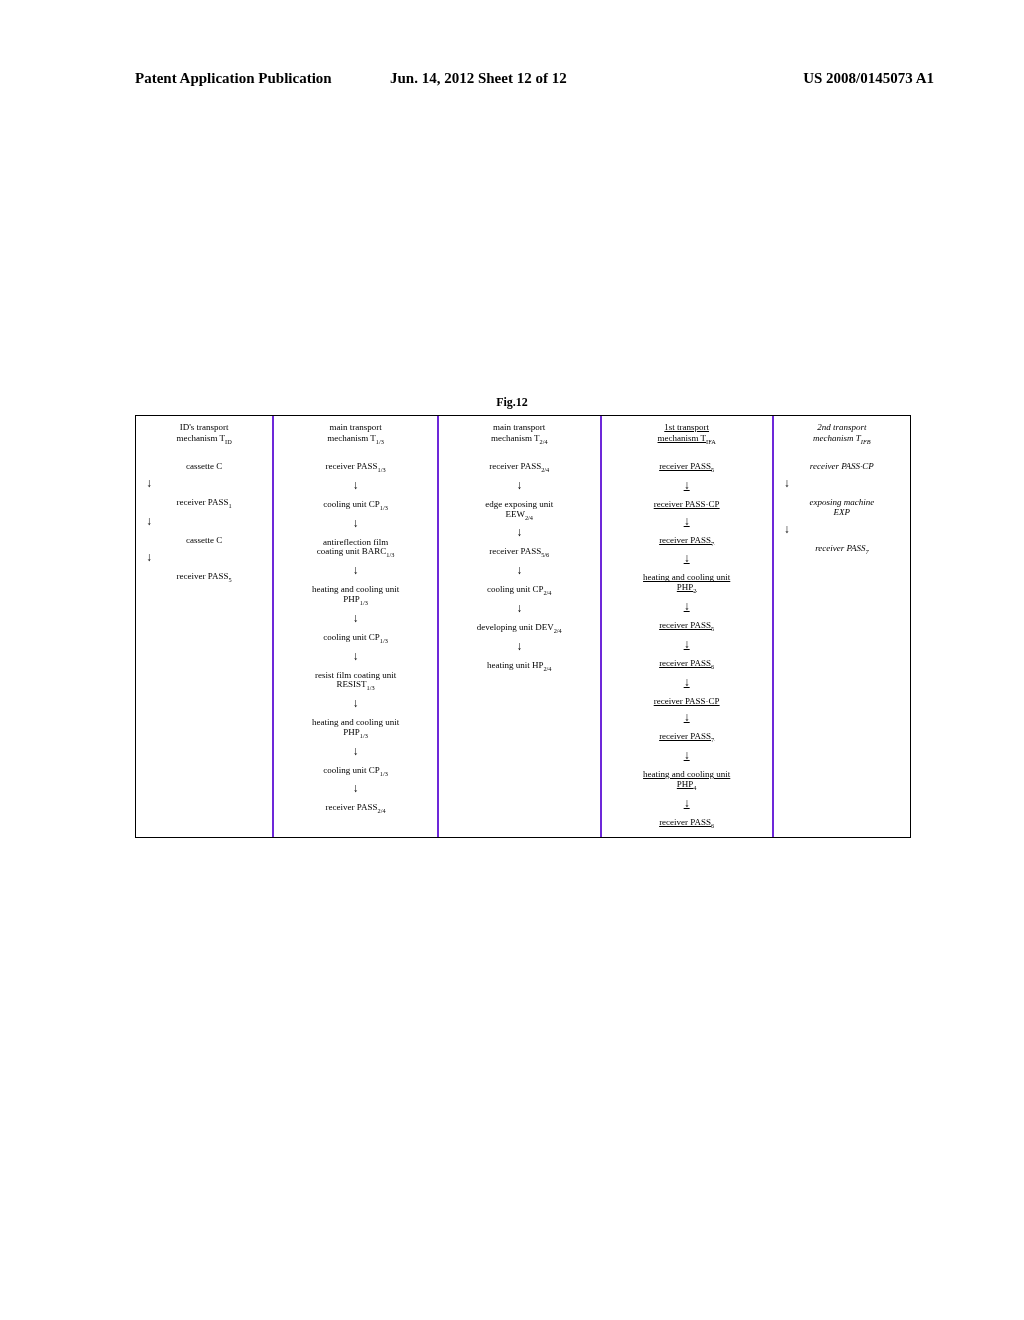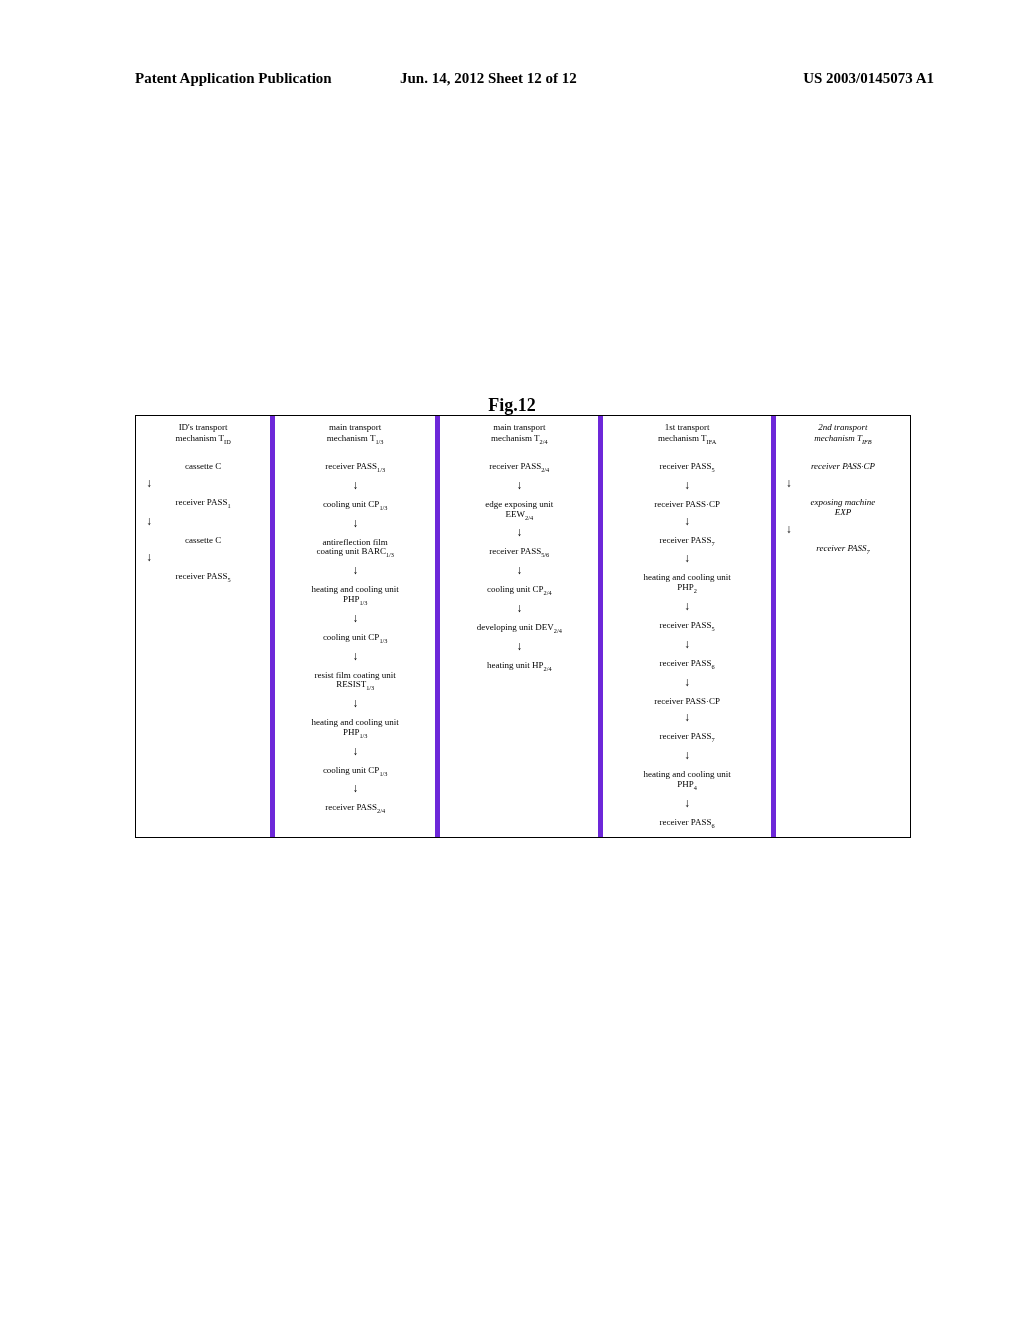--- a/index.html
+++ b/index.html
@@ -13,49 +13,49 @@
   }
   .header {
     position: absolute;
     top: 70px;
     left: 0;
     right: 0;
     font-size: 15px;
     font-weight: bold;
   }
   .header-left { position: absolute; left: 135px; }
-  .header-center { position: absolute; left: 400px; }
+  .header-center { position: absolute; left: 390px; }
   .header-right { position: absolute; right: 90px; }
   .fig-label {
     position: absolute;
     top: 395px;
     width: 100%;
     text-align: center;
-    font-size: 18px;
+    font-size: 12px;
     font-weight: bold;
   }
   .table-wrap {
     position: absolute;
     top: 415px;
     left: 135px;
     width: 774px;
     border: 1.5px solid #000;
     font-size: 9px;
     display: flex;
   }
   .col {
-    border-right: 5px solid #6d28d9;
+    border-right: 2px solid #6d28d9;
     padding: 4px 6px 8px 6px;
     text-align: center;
   }
   .col:last-child { border-right: none; font-style: italic; }
   .col-0 { width: 132px; }
   .col-1 { width: 160px; }
   .col-2 { width: 158px; }
-  .col-3 { width: 168px; }
+  .col-3 { width: 168px; text-decoration: underline; }
   .col-4 { width: 132px; }
   .col-title {
     font-size: 9px;
     line-height: 1.2;
     padding: 2px 0 8px 0;
   }
   .step { line-height: 1.1; margin-top: 9px; }
   .arrow {
     font-size: 12px;
     line-height: 1;
@@ -64,21 +64,21 @@
   }
   .arrow-left { text-align: left; margin-left: 4px; }
   sub { font-size: 0.7em; vertical-align: sub; }
 </style>
 </head>
 <body>
 
 <div class="header">
   <span class="header-left">Patent Application Publication</span>
   <span class="header-center">Jun. 14, 2012  Sheet 12 of 12</span>
-  <span class="header-right">US 2003/0145073 A1</span>
+  <span class="header-right">US 2008/0145073 A1</span>
 </div>
 
 <div class="fig-label">Fig.12</div>
 
 <div class="table-wrap" id="table-wrap">
     <div class="col col-0">
       <div class="col-title">ID's transport<br>mechanism T<sub>ID</sub></div>
       <div class="step">cassette C</div>
       <div class="arrow arrow-left">↓</div>
       <div class="step">receiver PASS<sub>1</sub></div>

